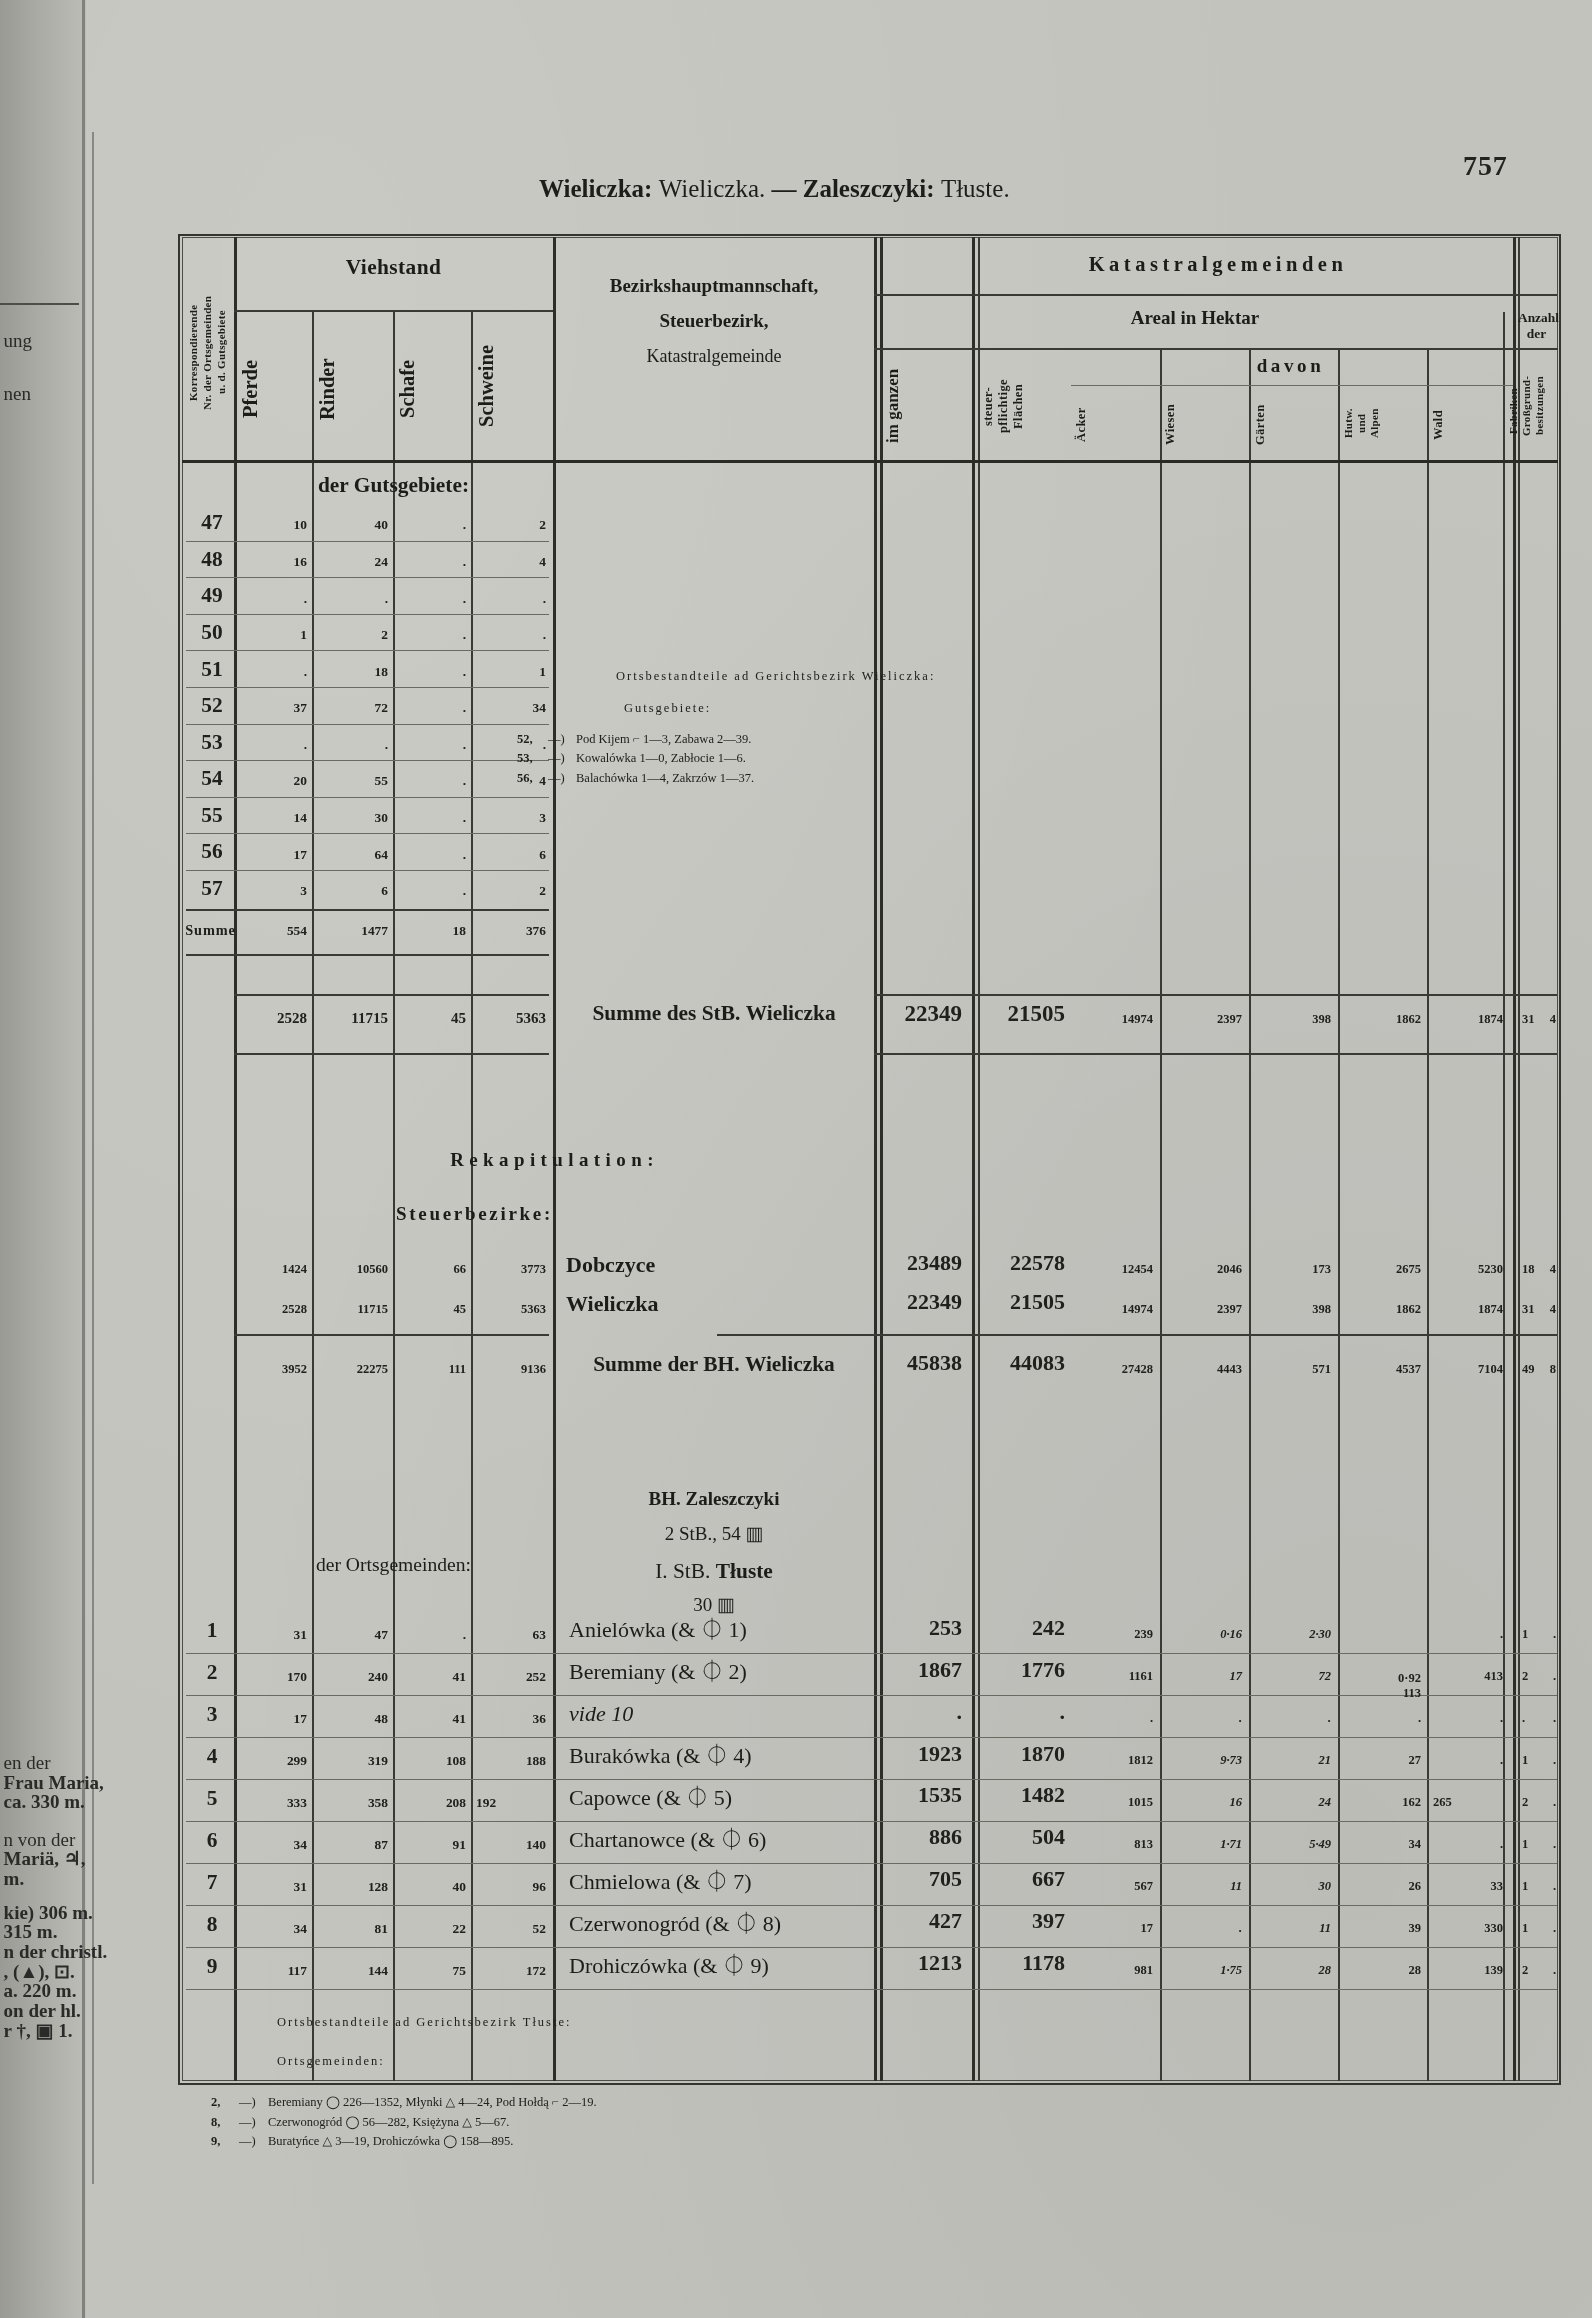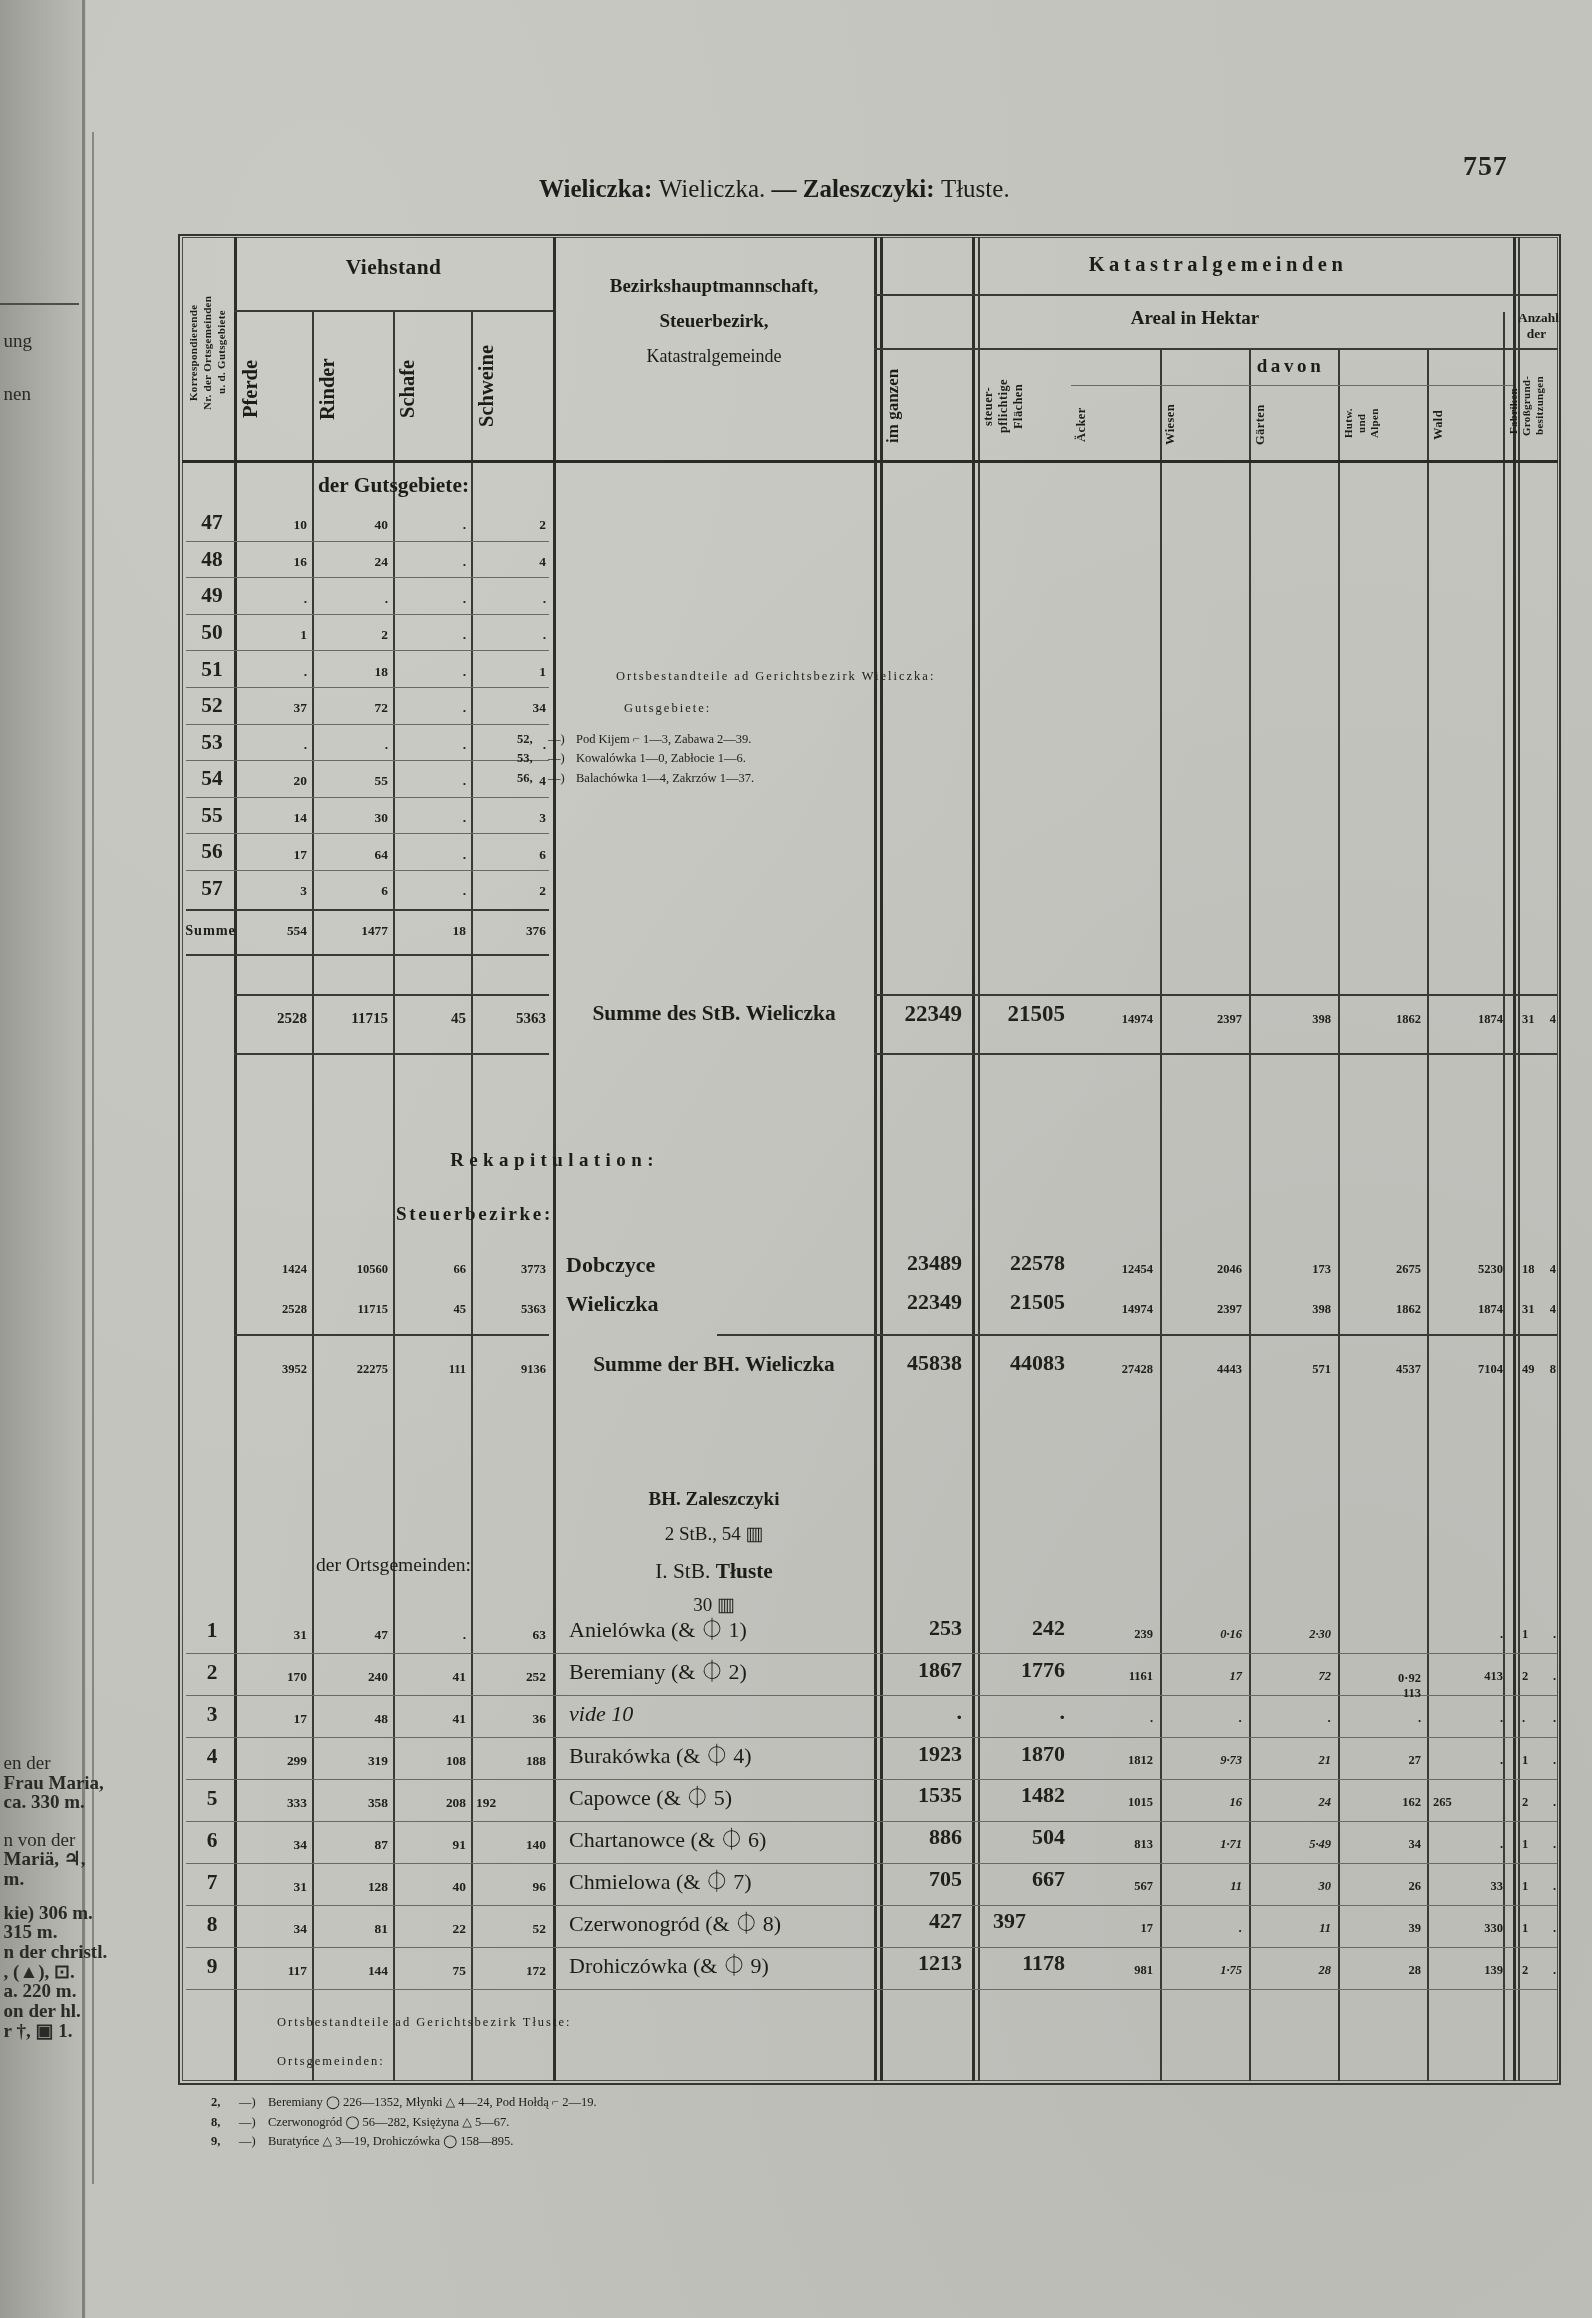--- a/index.html
+++ b/index.html
@@ -479,21 +479,21 @@
     <div class="num xs" style="left: 1433px; top: 1879px; width: 70px; text-align: right;">33</div>
     <div class="num xs" style="left: 1522px; top: 1879px; text-align: right;">1</div>
     <div class="num xs" style="left: 1509px; top: 1879px; width: 47px; text-align: right;">.</div>
     <div class="idx" style="left: 186px; top: 1912px; width: 52px; text-align: center;">8</div>
     <div class="num sm" style="left: 239px; top: 1921px; width: 68px; text-align: right;">34</div>
     <div class="num sm" style="left: 318px; top: 1921px; width: 70px; text-align: right;">81</div>
     <div class="num sm" style="left: 398px; top: 1921px; width: 68px; text-align: right;">22</div>
     <div class="num sm" style="left: 476px; top: 1921px; width: 70px; text-align: right;">52</div>
     <div class="namecell" style="left: 569px; top: 1911px;">Czerwonogród (&amp; ⏀ 8)</div>
     <div class="num big" style="left: 883px; top: 1908px; width: 79px; text-align: right; font-size: 22px;">427</div>
-    <div class="num big" style="left: 981px; top: 1908px; width: 84px; text-align: left; font-size: 22px; padding-left: 12px;">397</div>
+    <div class="num big" style="left: 981px; top: 1908px; width: 84px; text-align: right; font-size: 22px;">397</div>
     <div class="num xs" style="left: 1076px; top: 1921px; width: 77px; text-align: right;">17</div>
     <div class="num xs" style="left: 1165px; top: 1921px; width: 77px; text-align: right; font-style: italic;">.</div>
     <div class="num xs" style="left: 1254px; top: 1921px; width: 77px; text-align: right; font-style: italic;">11</div>
     <div class="num xs" style="left: 1344px; top: 1921px; width: 77px; text-align: right;">39</div>
     <div class="num xs" style="left: 1433px; top: 1921px; width: 70px; text-align: right;">330</div>
     <div class="num xs" style="left: 1522px; top: 1921px; text-align: right;">1</div>
     <div class="num xs" style="left: 1509px; top: 1921px; width: 47px; text-align: right;">.</div>
     <div class="idx" style="left: 186px; top: 1954px; width: 52px; text-align: center;">9</div>
     <div class="num sm" style="left: 239px; top: 1963px; width: 68px; text-align: right;">117</div>
     <div class="num sm" style="left: 318px; top: 1963px; width: 70px; text-align: right;">144</div>

